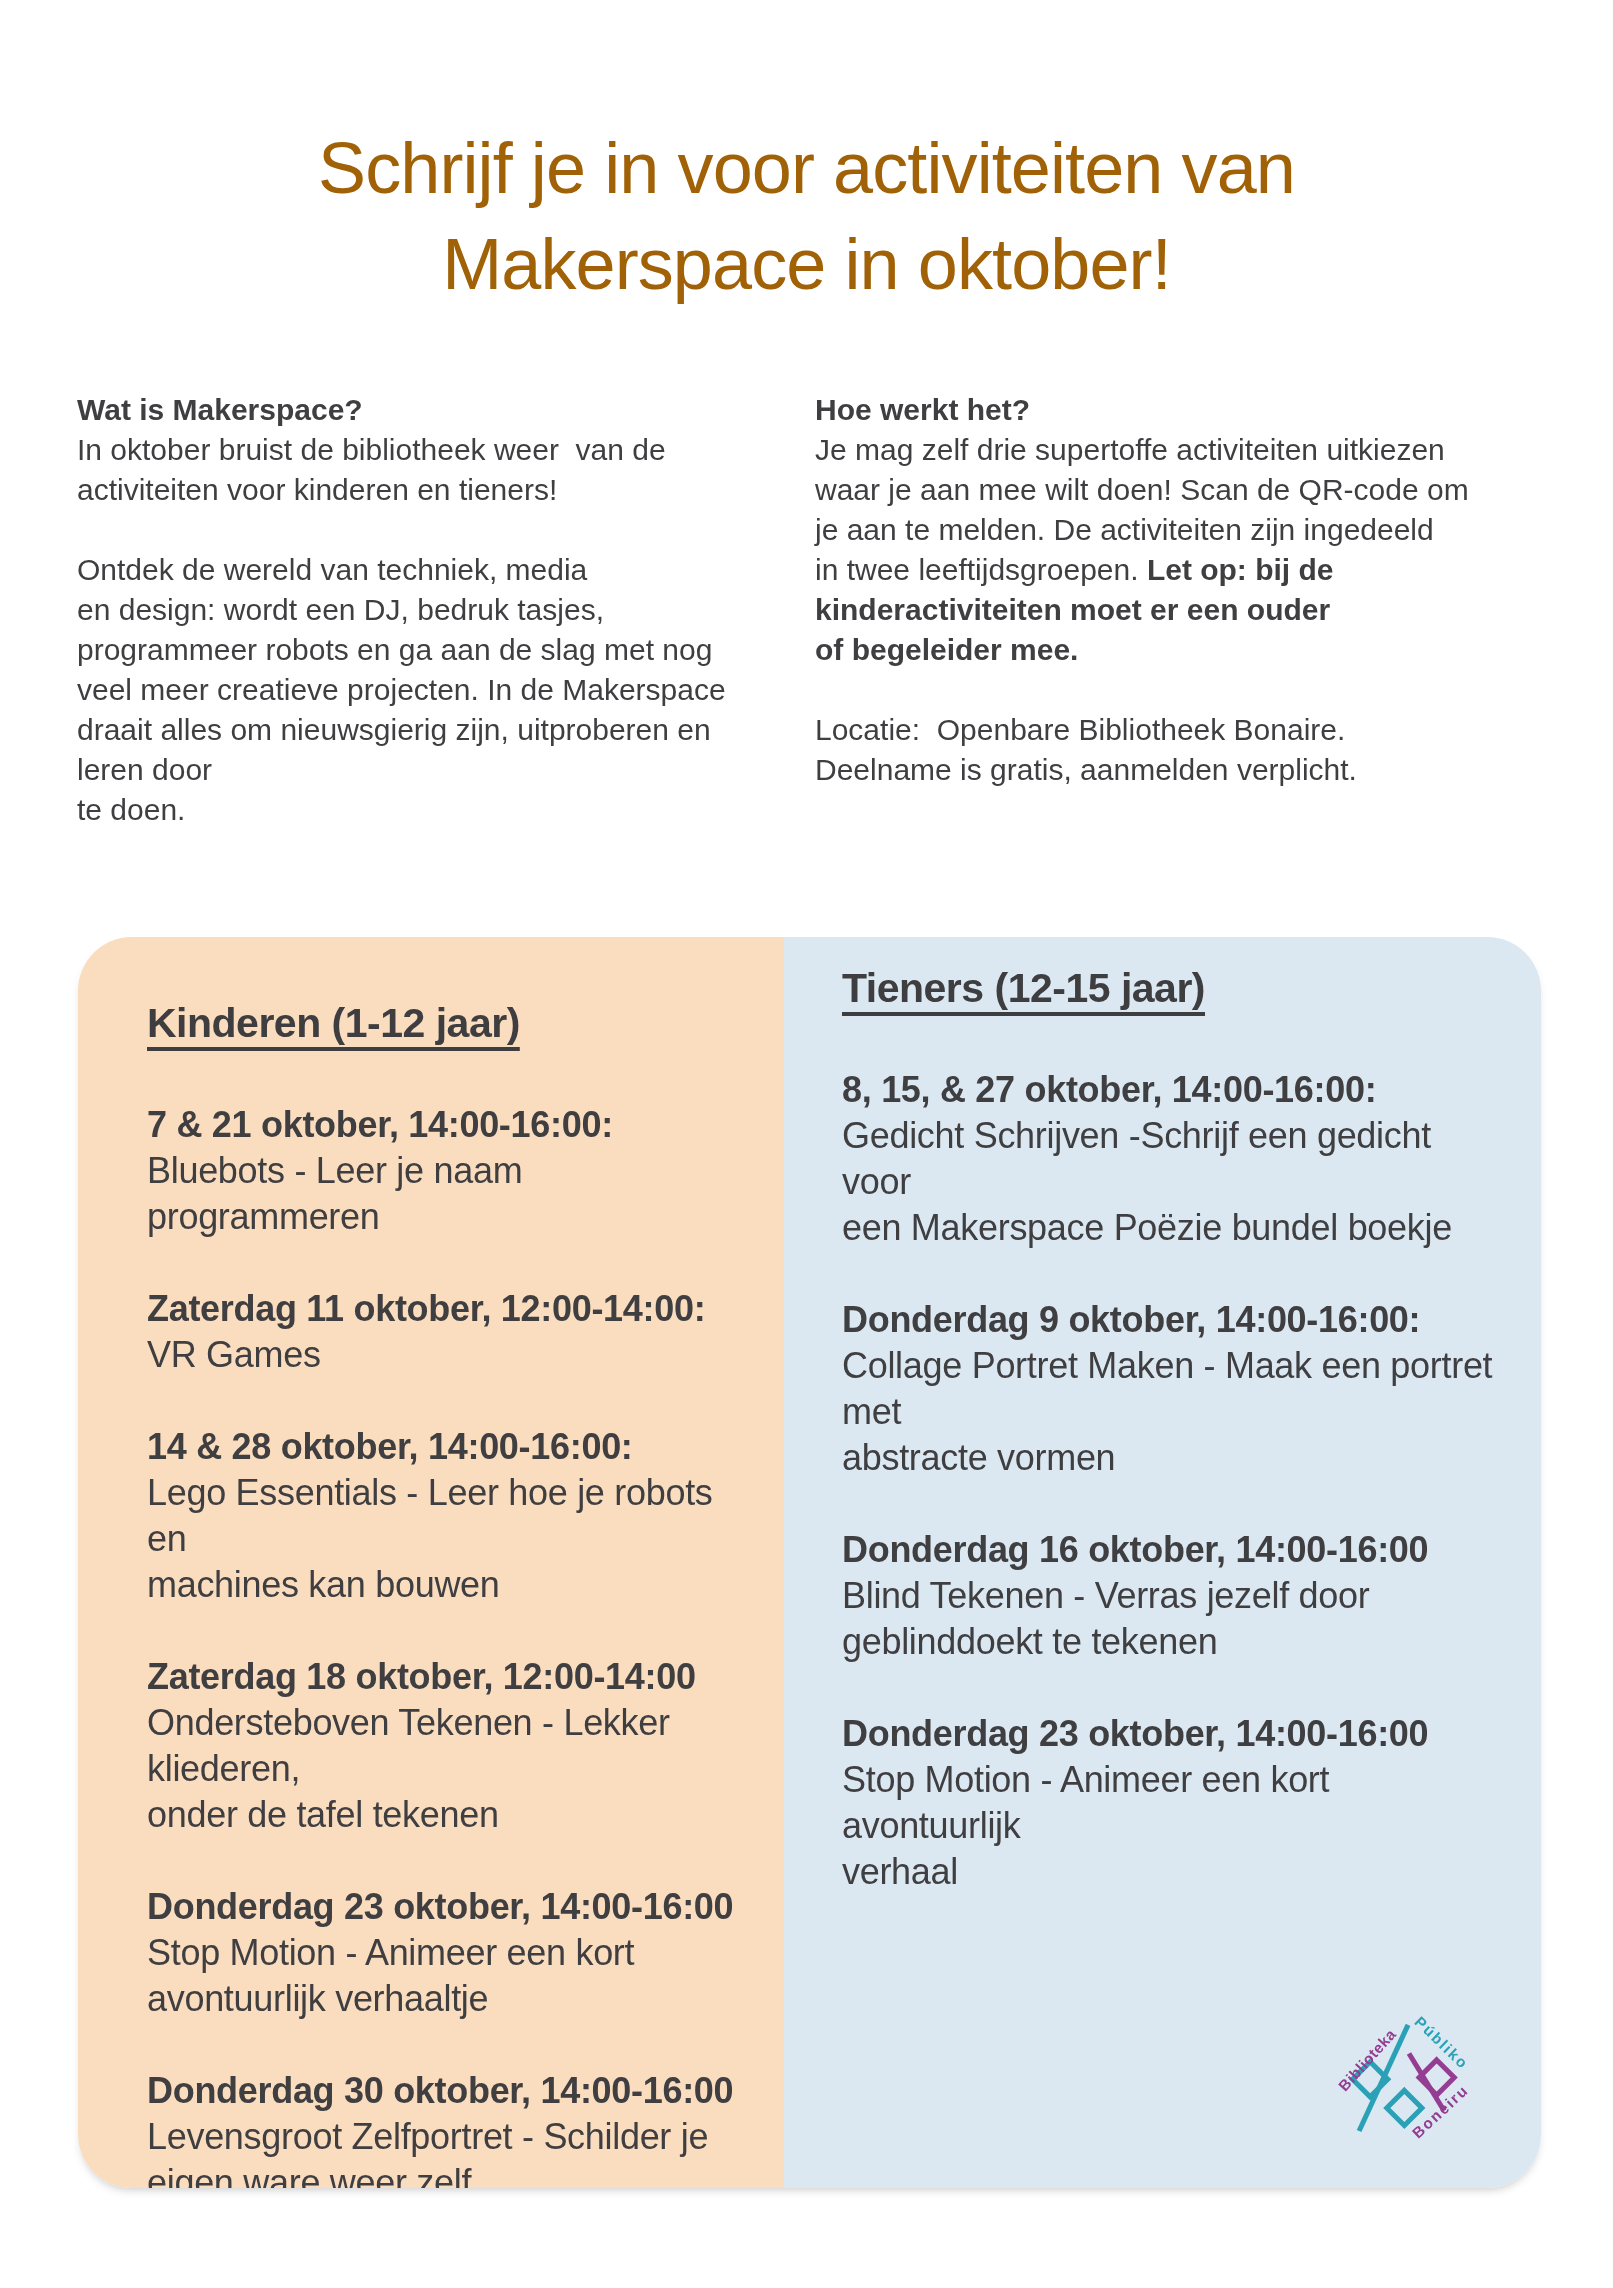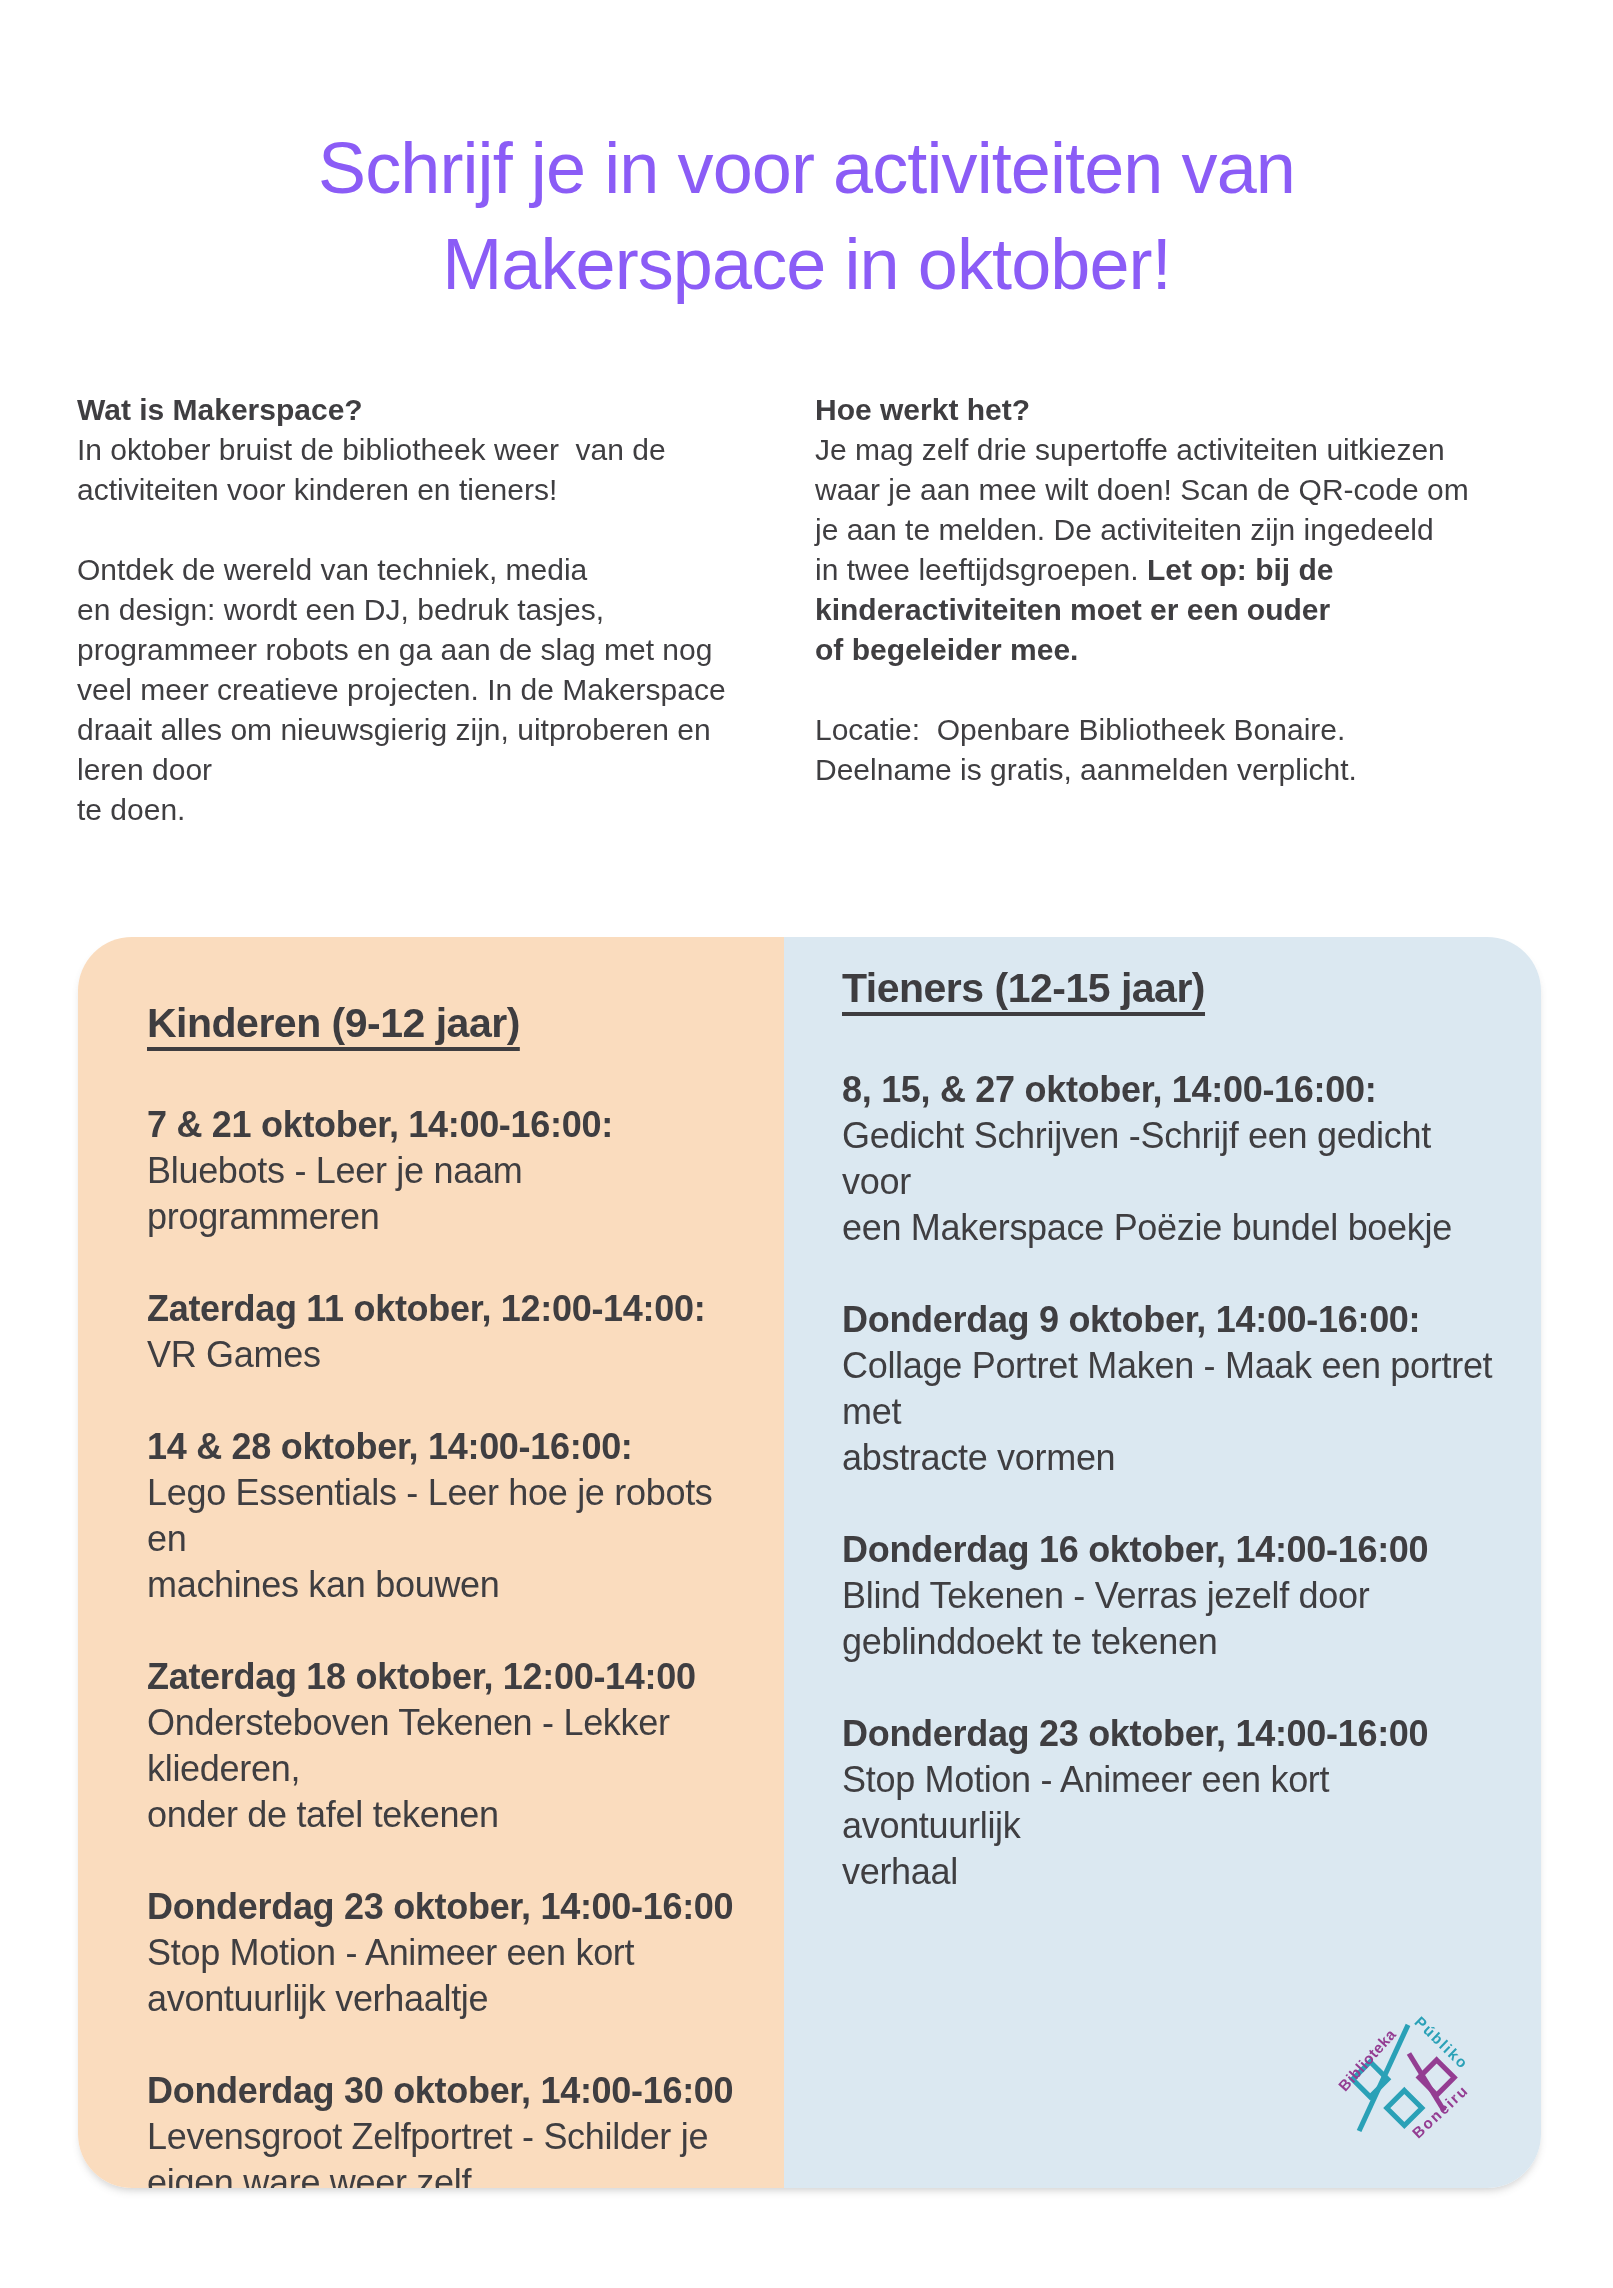--- a/index.html
+++ b/index.html
@@ -4,21 +4,21 @@
 <style>
   html,body { margin:0; padding:0; background:#ffffff; }
   .page {
     position:relative; width:1613px; height:2289px; overflow:hidden;
     background:#ffffff; color:#3F3E41;
     font-family:"Liberation Sans", sans-serif;
   }
   .title {
     padding-top:120px; text-align:center;
     font-size:72px; line-height:96px; letter-spacing:-0.9px;
-    color:#8b5cf6; white-space:pre-line; font-weight:400;
+    color:#a16207; white-space:pre-line; font-weight:400;
   }
   .intro {
     display:flex; margin:78px 0 0 77px; gap:0;
     font-size:30px; line-height:40px;
   }
   .intro-col-left  { width:738px; flex:0 0 auto; }
   .intro-col-right { width:713px; flex:0 0 auto; }
   .intro-heading { font-weight:bold; }
   .intro-body { white-space:pre-wrap; }
   .intro-bold { font-weight:bold; white-space:pre-wrap; }
@@ -74,21 +74,21 @@
 kinderactiviteiten moet er een ouder
 of begeleider mee.</span><span>
 
 Locatie:  Openbare Bibliotheek Bonaire.
 Deelname is gratis, aanmelden verplicht.</span></div>
     </div>
   </div>
 
   <div class="panels">
     <div class="panel panel-kinderen" style="background: rgb(250, 220, 190);">
-      <div class="panel-heading">Kinderen (9-12 jaar)</div>
+      <div class="panel-heading">Kinderen (1-12 jaar)</div>
       <div>
           <div class="event">
             <div class="event-date">7 &amp; 21 oktober, 14:00-16:00:</div>
             <div class="event-desc">Bluebots - Leer je naam programmeren</div>
           </div>
           <div class="event">
             <div class="event-date">Zaterdag 11 oktober, 12:00-14:00:</div>
             <div class="event-desc">VR Games</div>
           </div>
           <div class="event">

